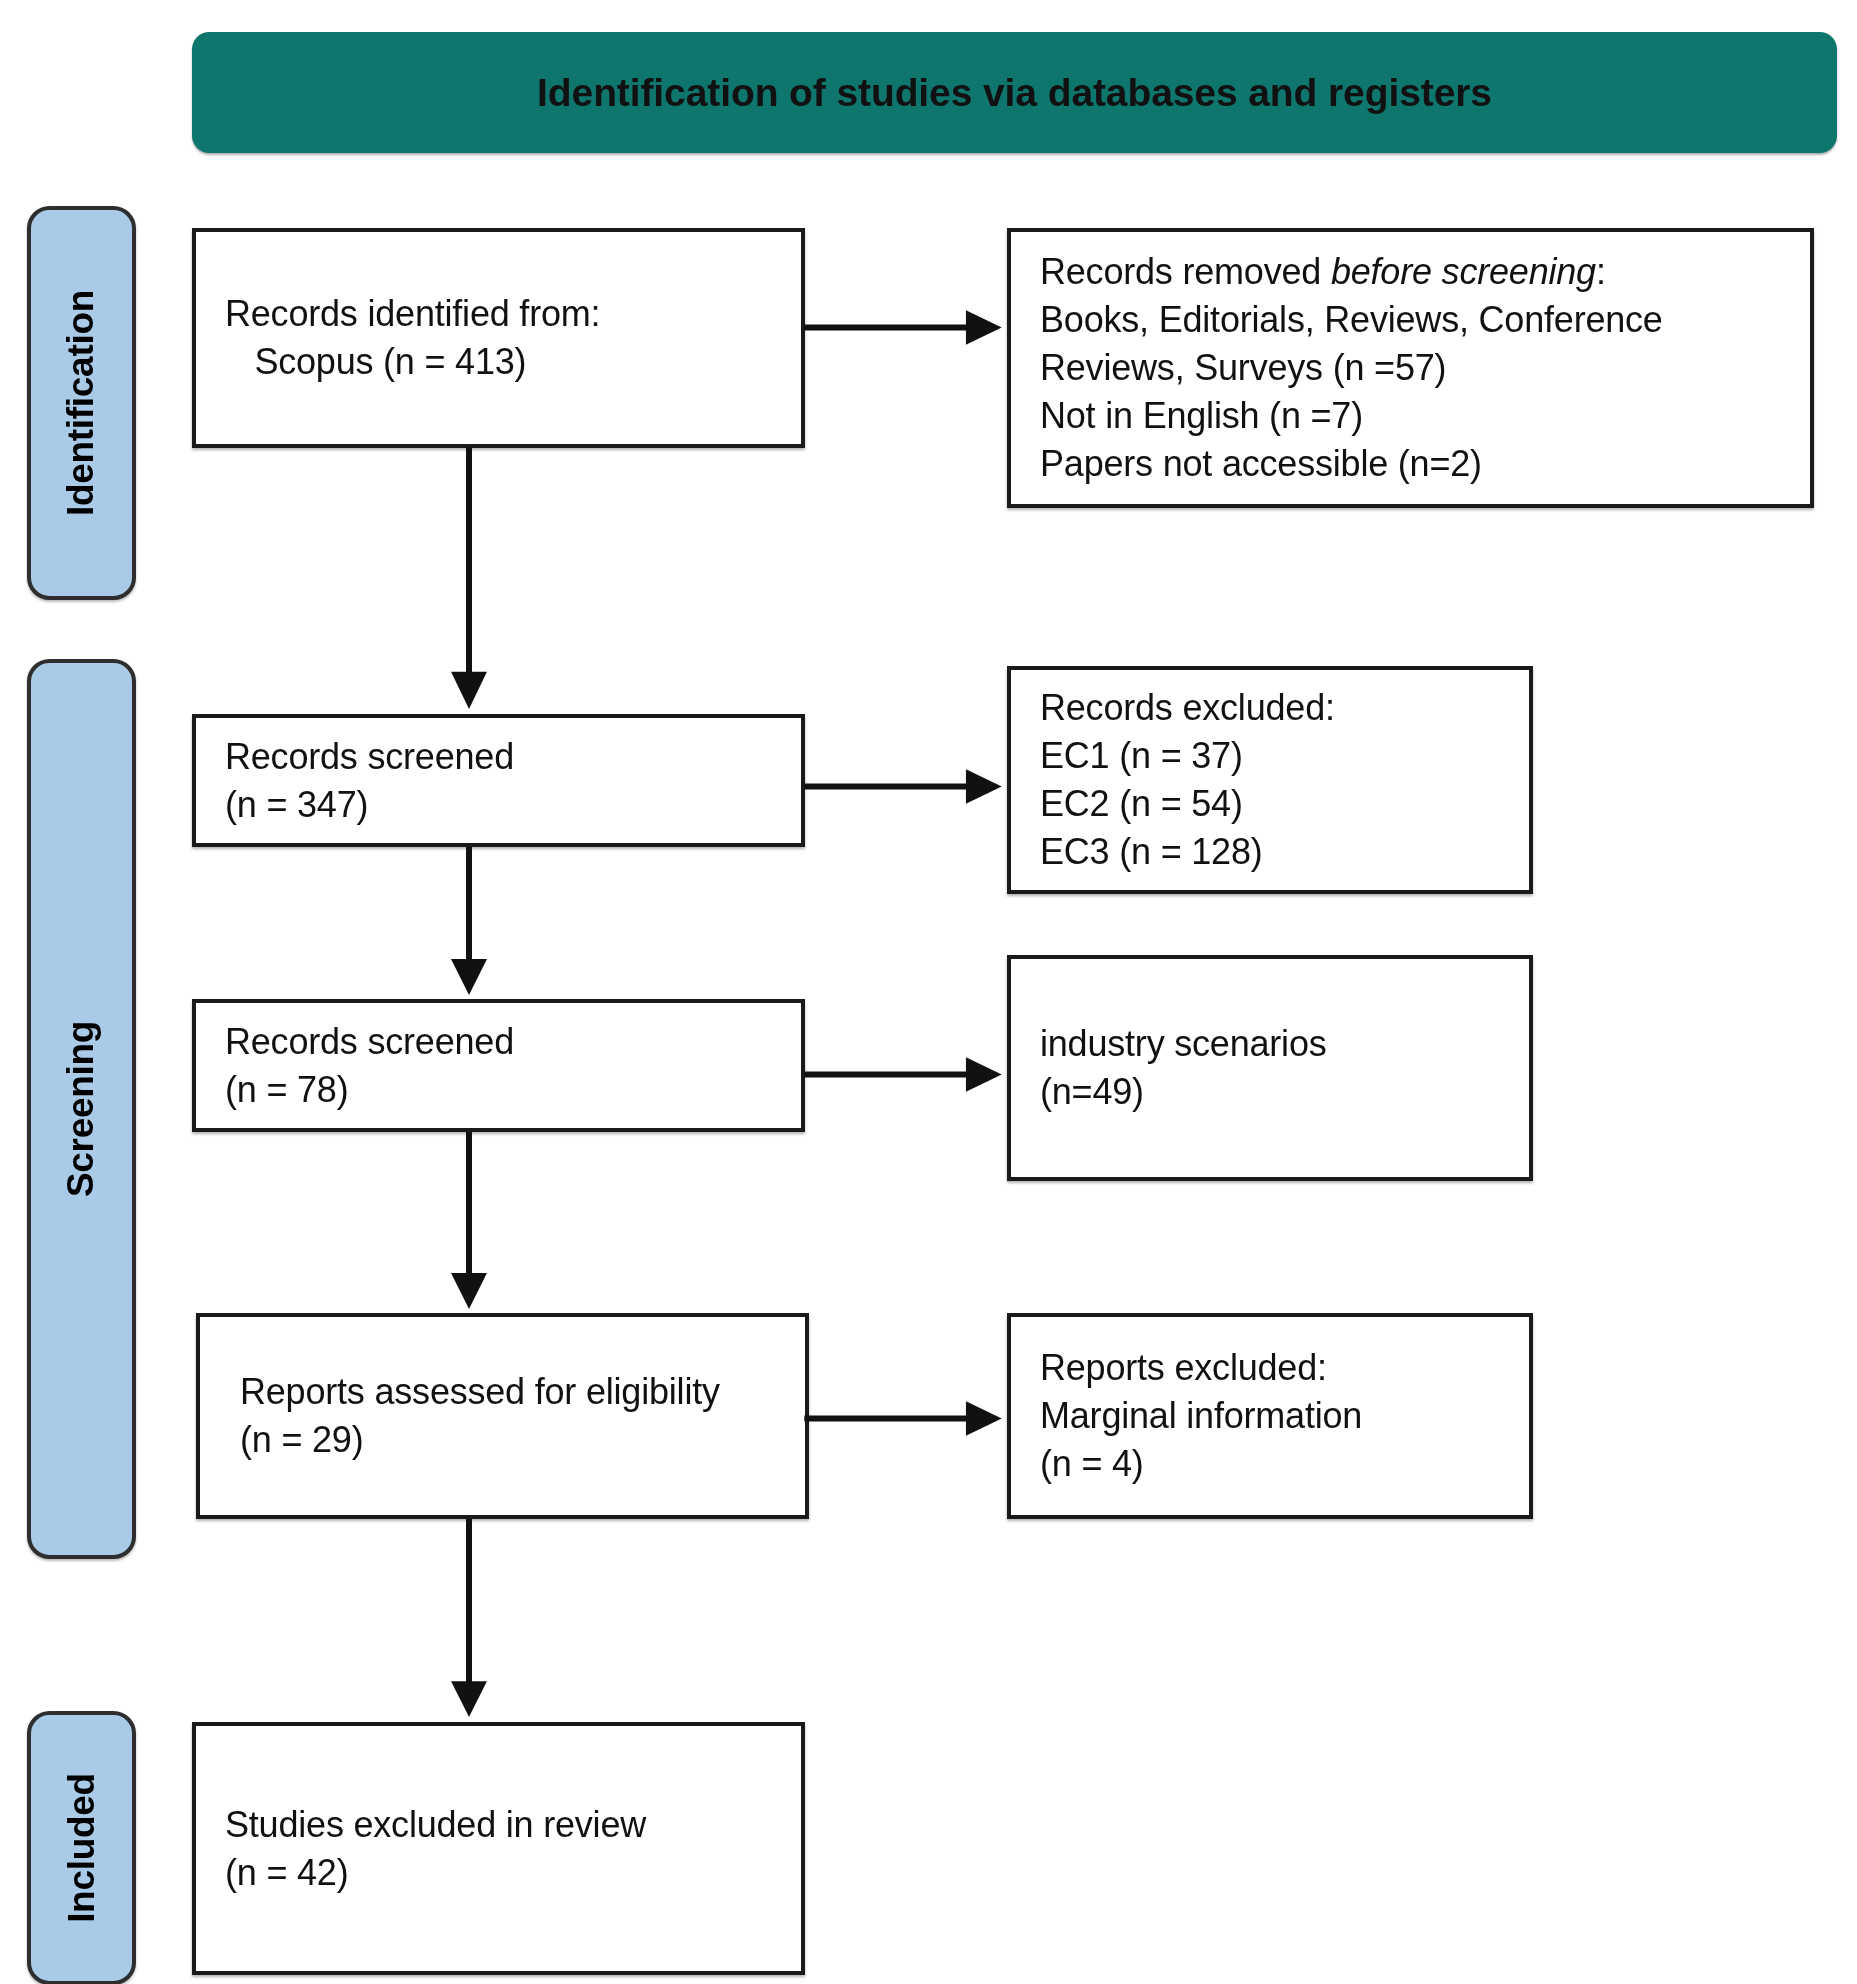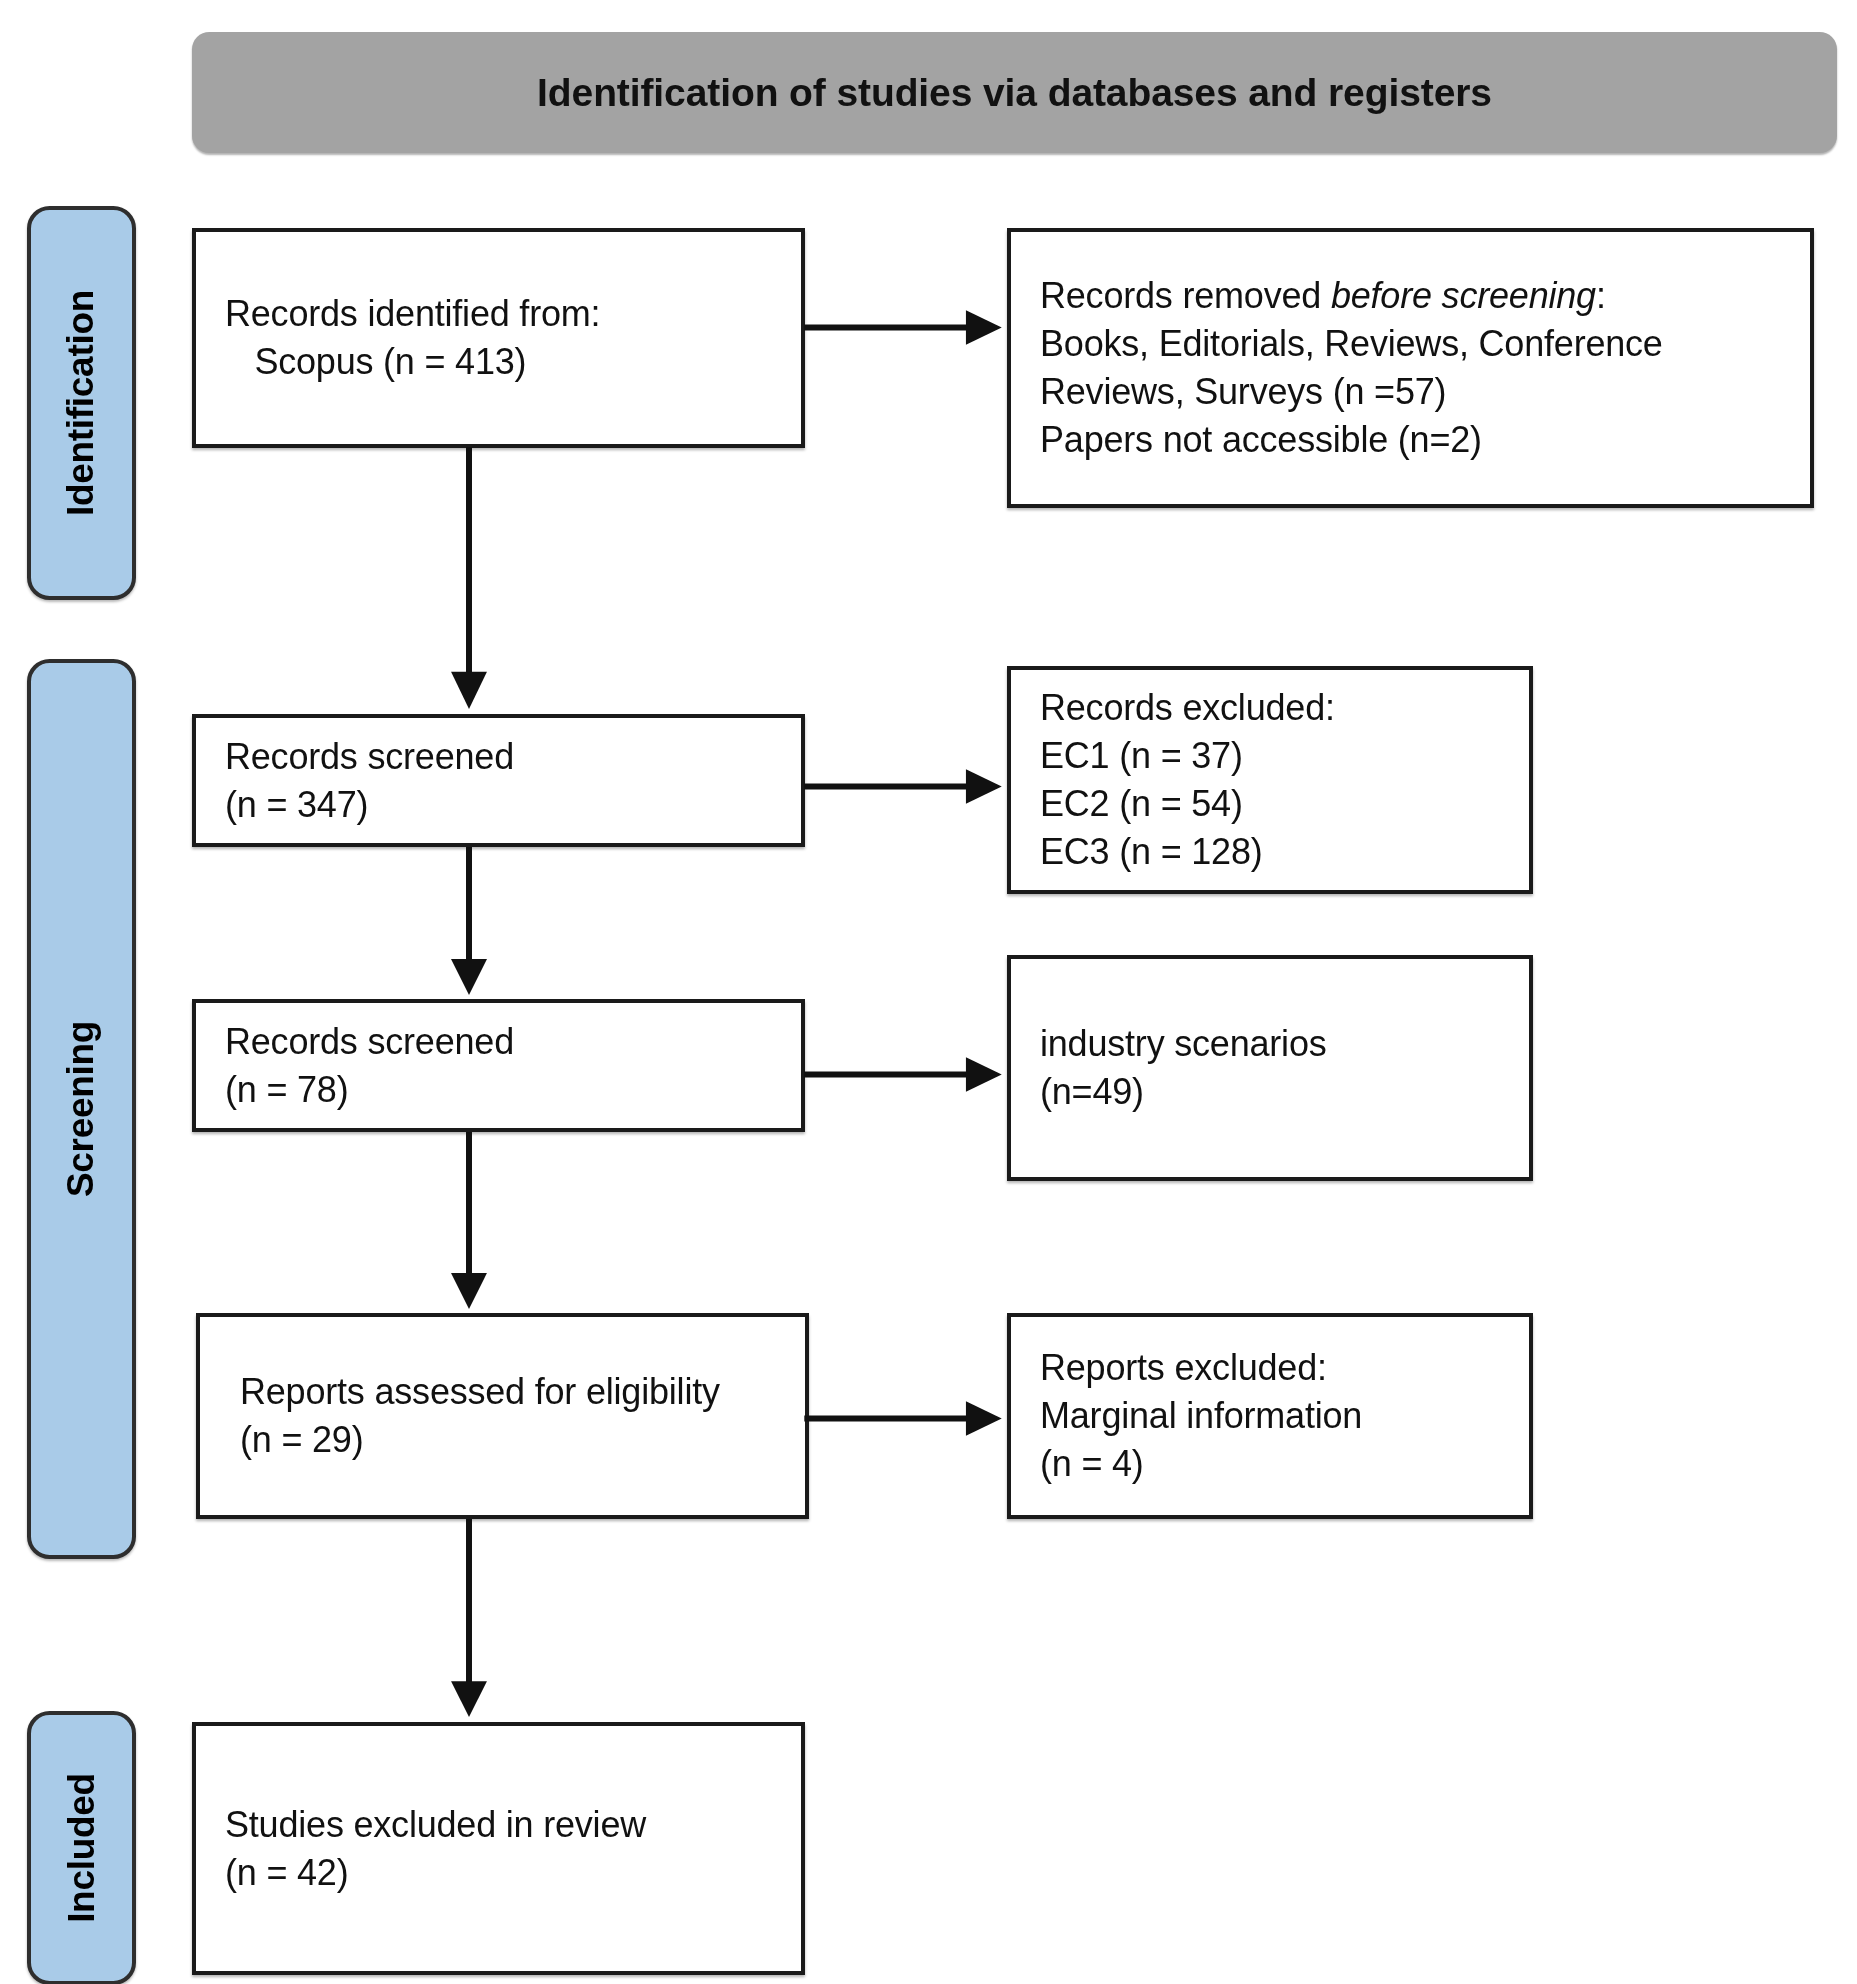--- a/index.html
+++ b/index.html
@@ -19,21 +19,21 @@
     overflow: hidden;
   }
 
   
   .banner {
     position: absolute;
     left: 192px;
     top: 32px;
     width: 1645px;
     height: 121px;
-    background: #a3a3a3;
+    background: #0f766e;
     border-radius: 17.3px;
     box-shadow: 0 2px 2px rgba(0,0,0,0.30);
     display: flex;
     align-items: center;
     justify-content: center;
   }
   .banner-title {
     font-size: 39px;
     font-weight: bold;
     letter-spacing: -0.1px;
@@ -140,20 +140,21 @@
 
   <div class="box box-identified">
     <p>Records identified from:</p>
     <p>   Scopus (n = 413)</p>
   </div>
 
   <div class="box box-removed">
     <p><span>Records removed </span><em>before screening</em><span>:</span></p>
     <p>Books, Editorials, Reviews, Conference</p>
     <p>Reviews, Surveys (n =57)</p>
+    <p>Not in English (n =7)</p>
     <p>Papers not accessible (n=2)</p>
   </div>
 
   <div class="box box-screened-347">
     <p>Records screened</p>
     <p>(n = 347)</p>
   </div>
 
   <div class="box box-excluded-ec">
     <p>Records excluded:</p>

